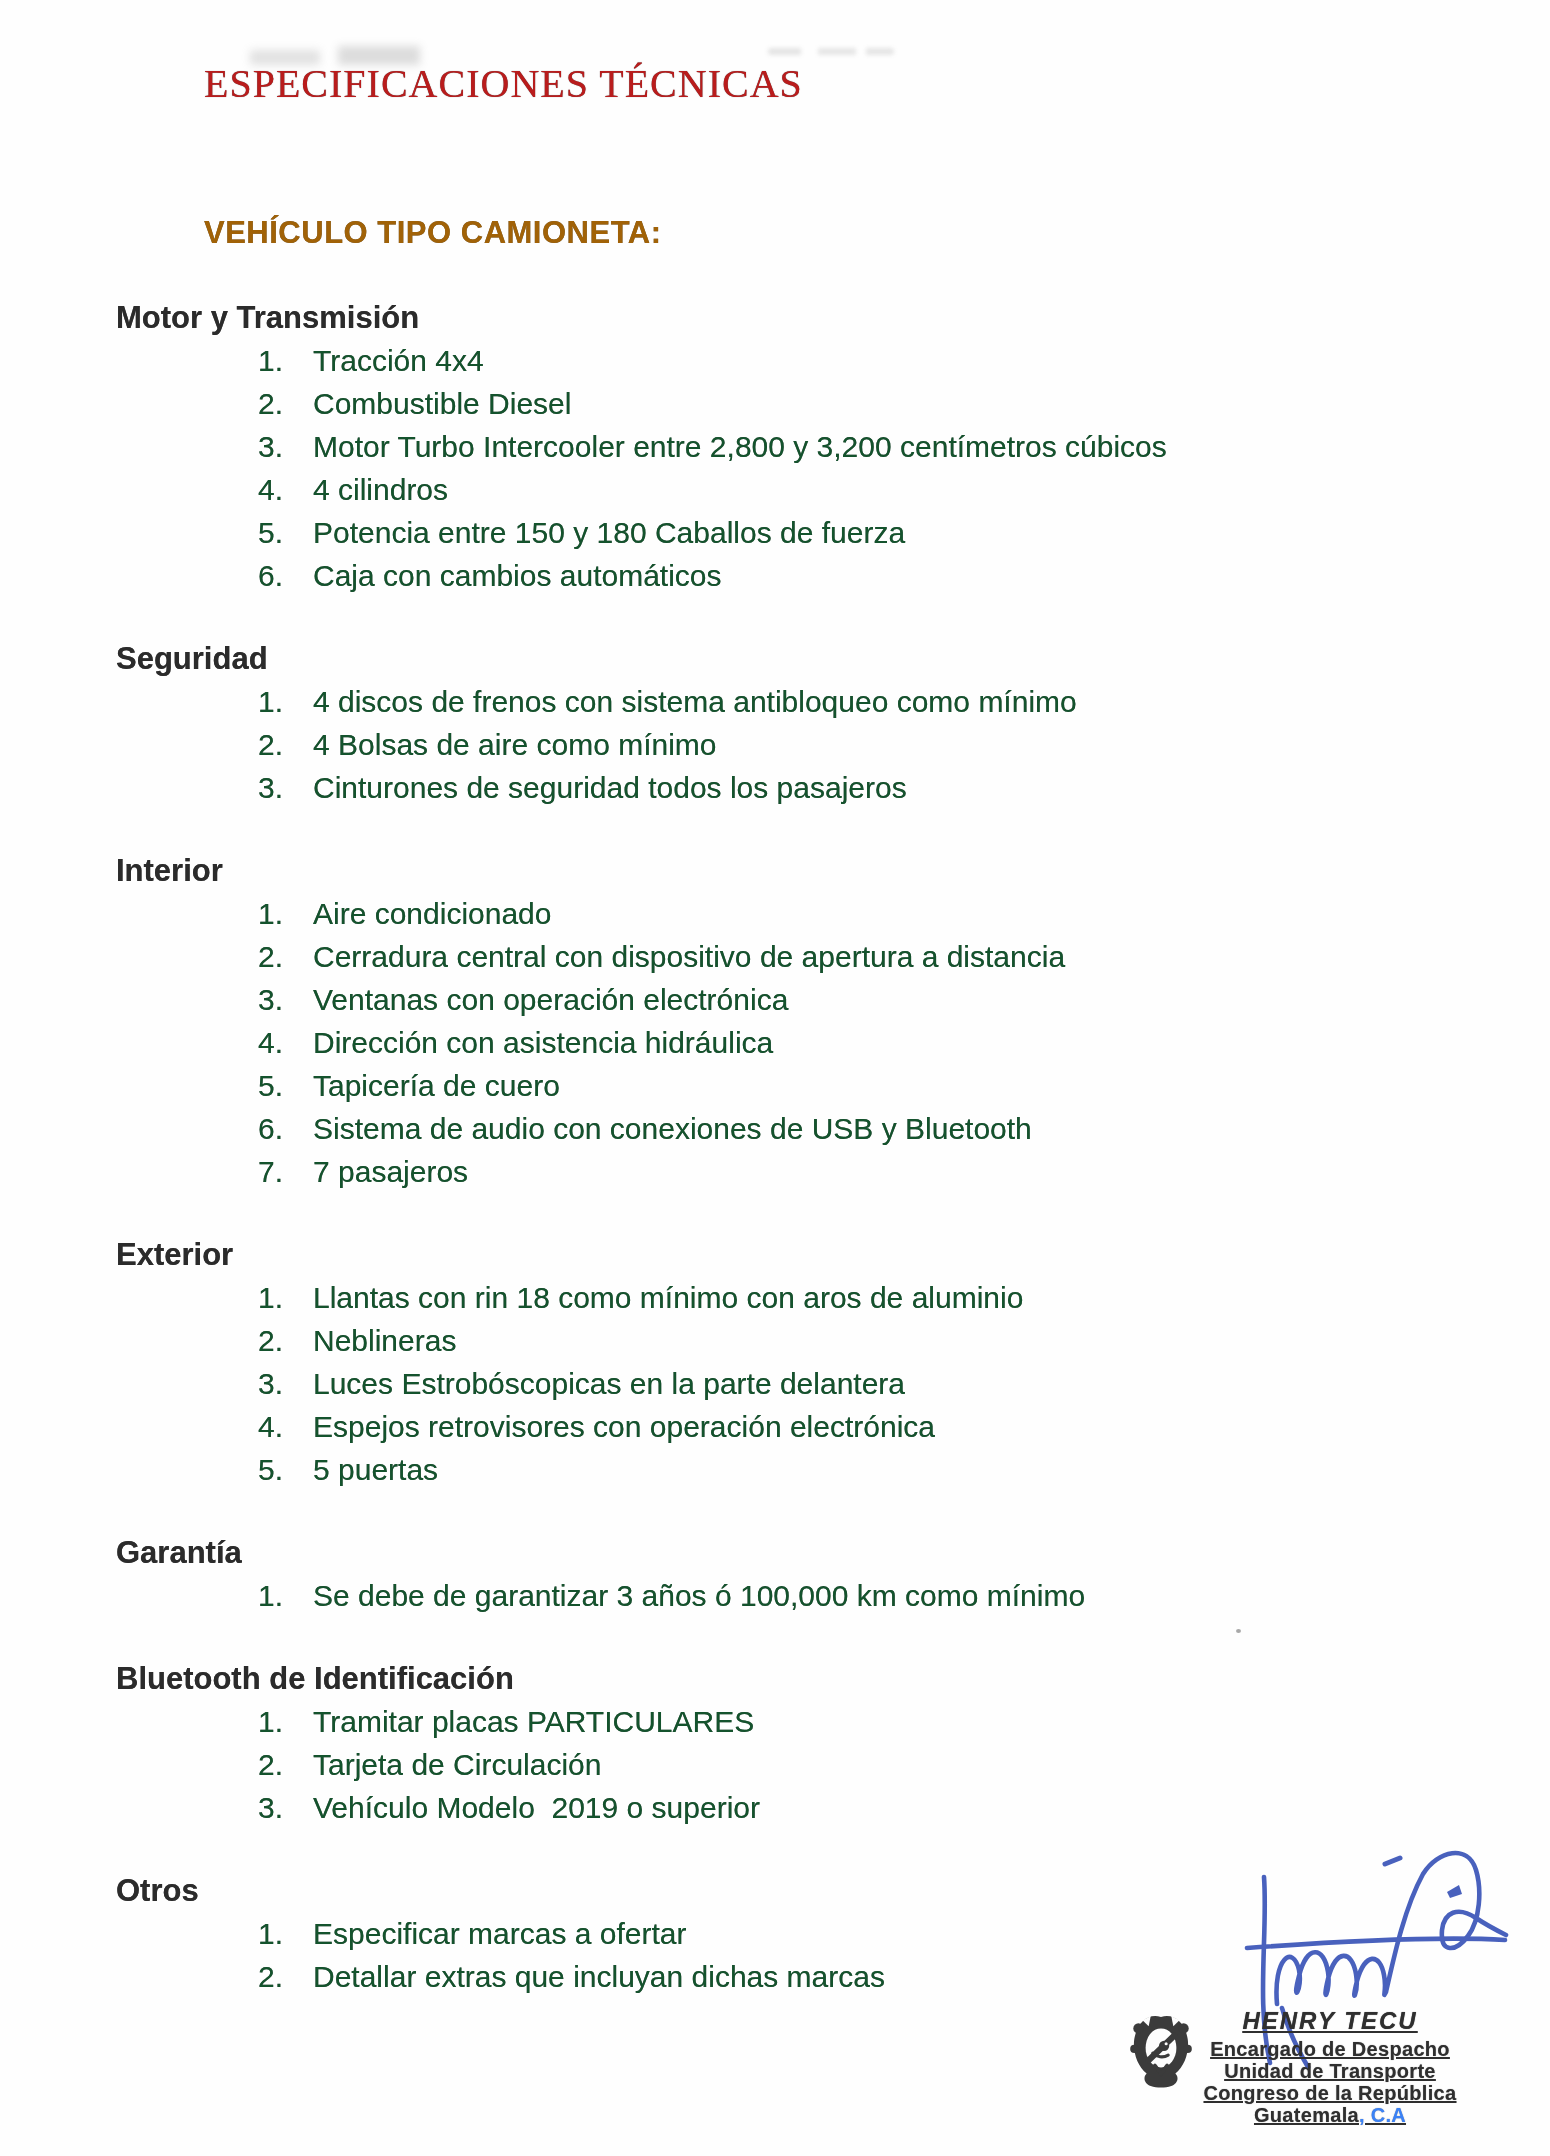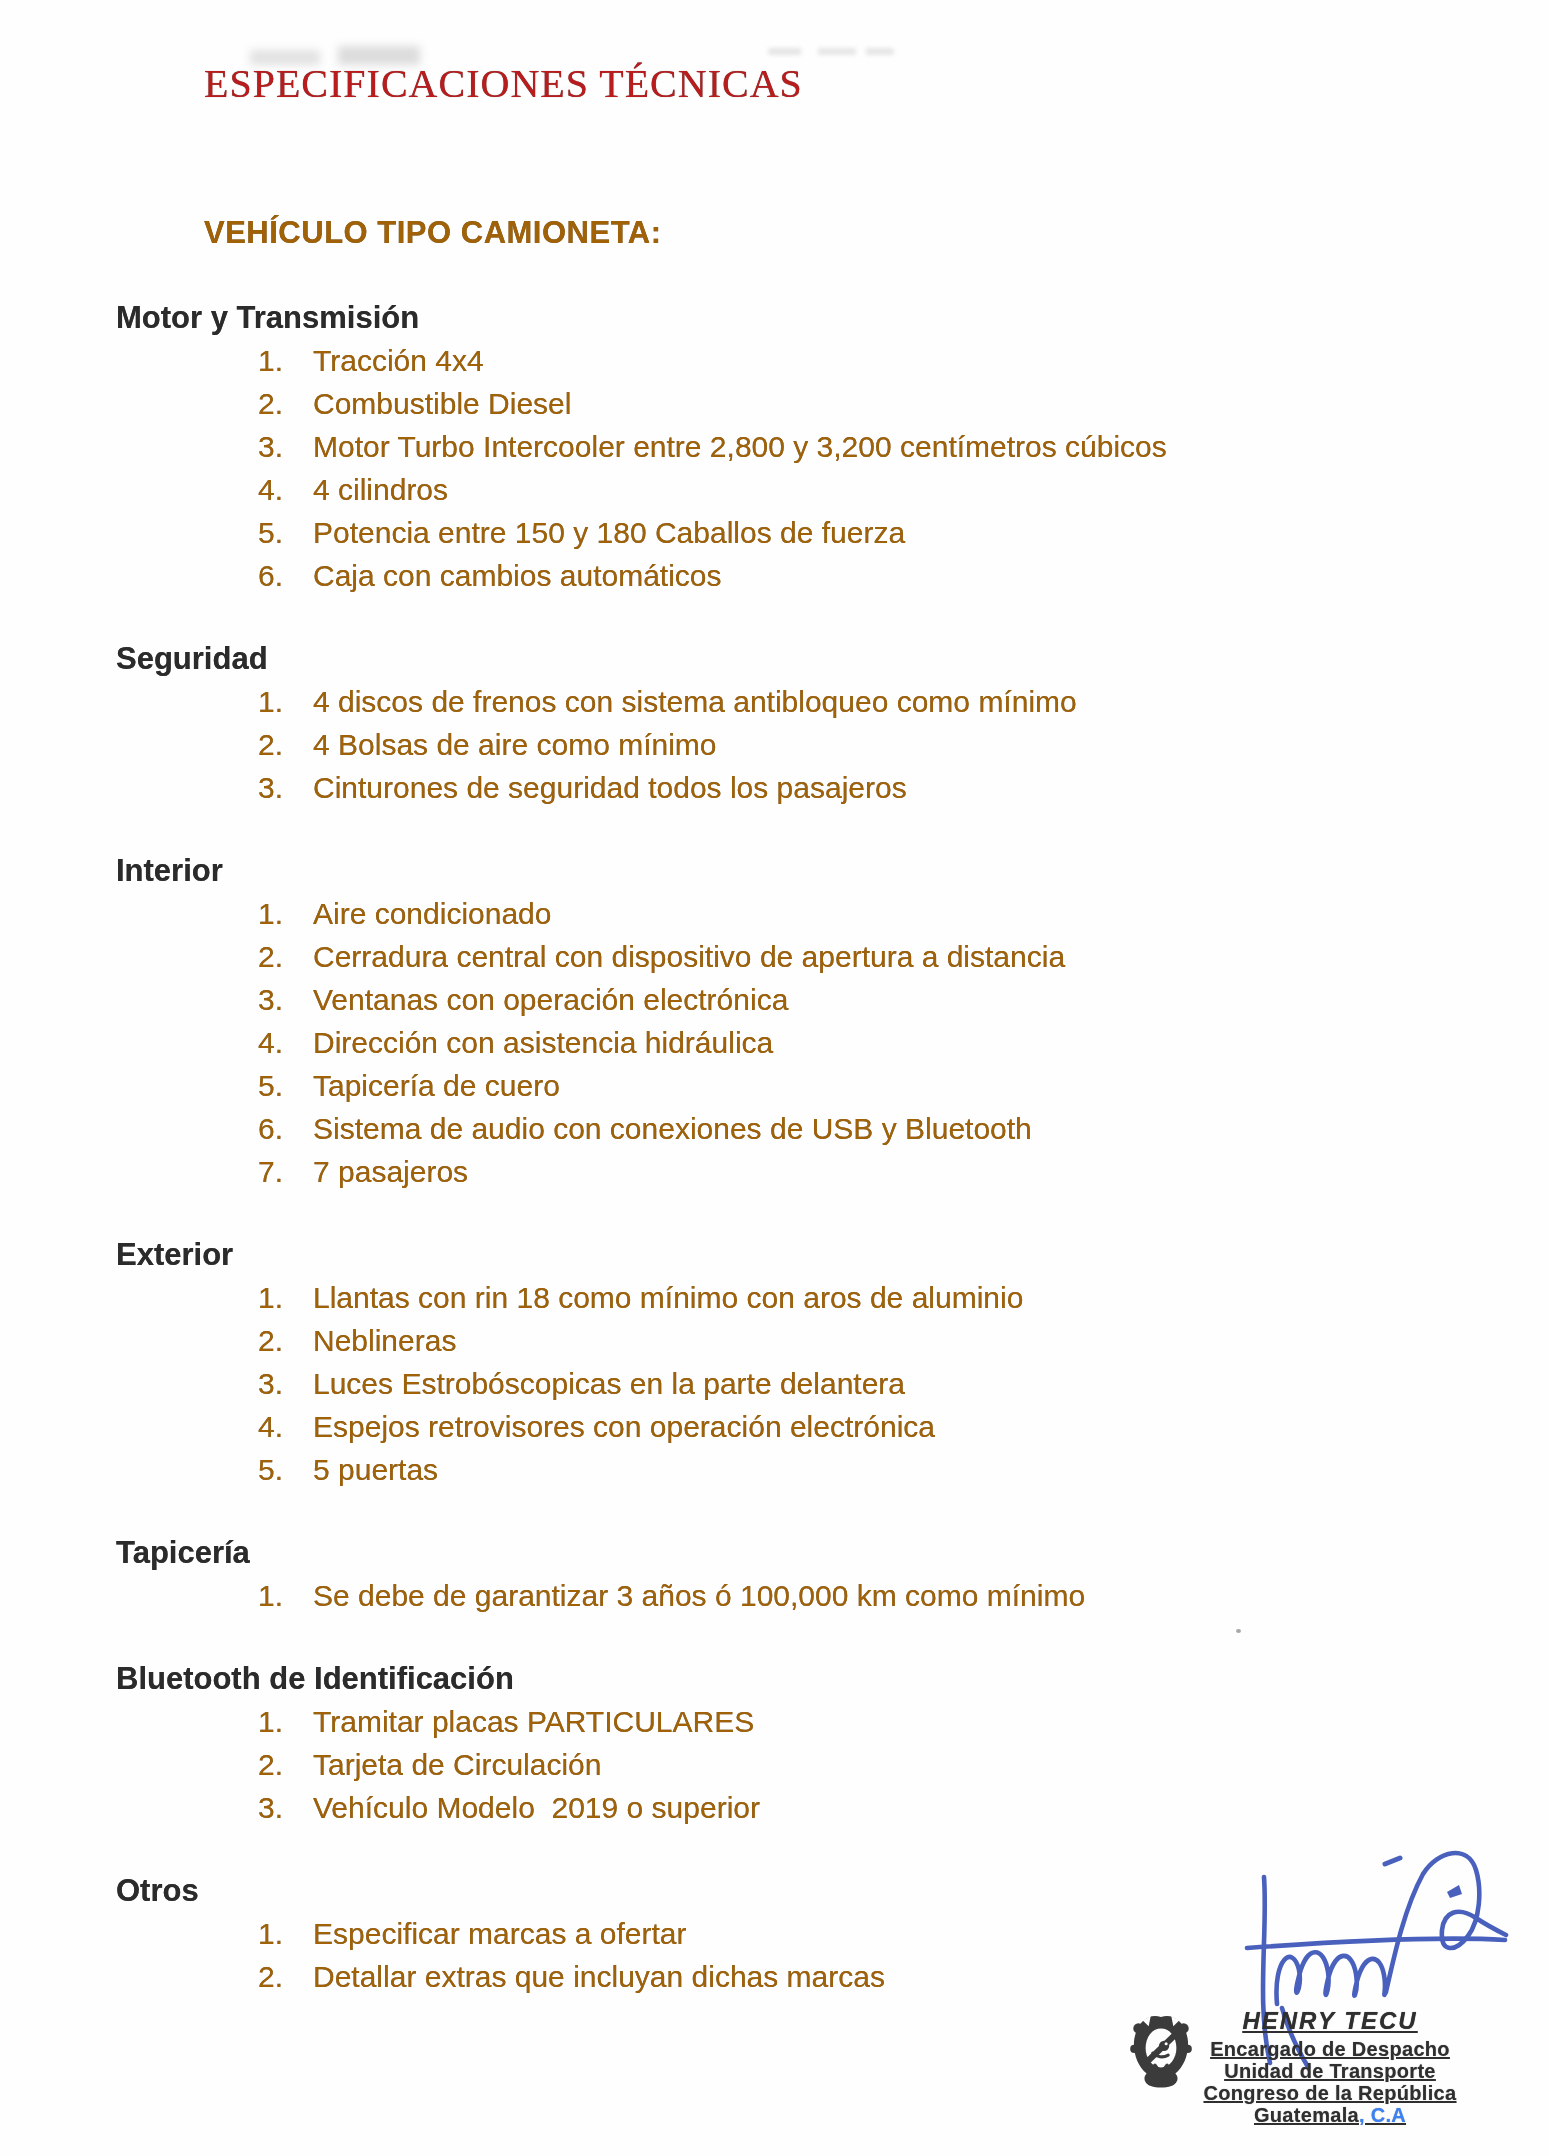--- a/index.html
+++ b/index.html
@@ -44,21 +44,21 @@
     margin:0 0 0 116px;
     font-size:31px;font-weight:bold;line-height:43px;
     color:#2b2b2b;text-shadow:0 0 .6px rgba(30,30,30,.7);
     white-space:pre;
   }
   .sec-list{margin:0 0 0 204px;padding:0;list-style:none;counter-reset:item;}
   .spec-item{
     position:relative;counter-increment:item;
     padding-left:109px;
     font-size:30px;line-height:43px;
-    color:#a16207;text-shadow:0 0 .6px rgba(35,35,35,.65);
+    color:#14532d;text-shadow:0 0 .6px rgba(35,35,35,.65);
     white-space:pre;
   }
   .spec-item::before{
     content:counter(item) ".";
     position:absolute;left:54px;top:0;
   }
   
   .signature-svg{position:absolute;left:1210px;top:1832px;width:310px;height:245px;}
   .seal-svg{position:absolute;left:1128px;top:2014px;width:66px;height:76px;opacity:.9;}
   .stamp-block{
@@ -131,21 +131,21 @@
     <ol class="sec-list">
           <li class="spec-item">Llantas con rin 18 como mínimo con aros de aluminio</li>
           <li class="spec-item">Neblineras</li>
           <li class="spec-item">Luces Estrobóscopicas en la parte delantera</li>
           <li class="spec-item">Espejos retrovisores con operación electrónica</li>
           <li class="spec-item">5 puertas</li>
         </ol>
   </section>
 
   <section class="spec-section">
-    <h3 class="sec-heading">Tapicería</h3>
+    <h3 class="sec-heading">Garantía</h3>
     <ol class="sec-list">
           <li class="spec-item">Se debe de garantizar 3 años ó 100,000 km como mínimo</li>
         </ol>
   </section>
 
   <section class="spec-section">
     <h3 class="sec-heading">Bluetooth de Identificación</h3>
     <ol class="sec-list">
           <li class="spec-item">Tramitar placas PARTICULARES</li>
           <li class="spec-item">Tarjeta de Circulación</li>

